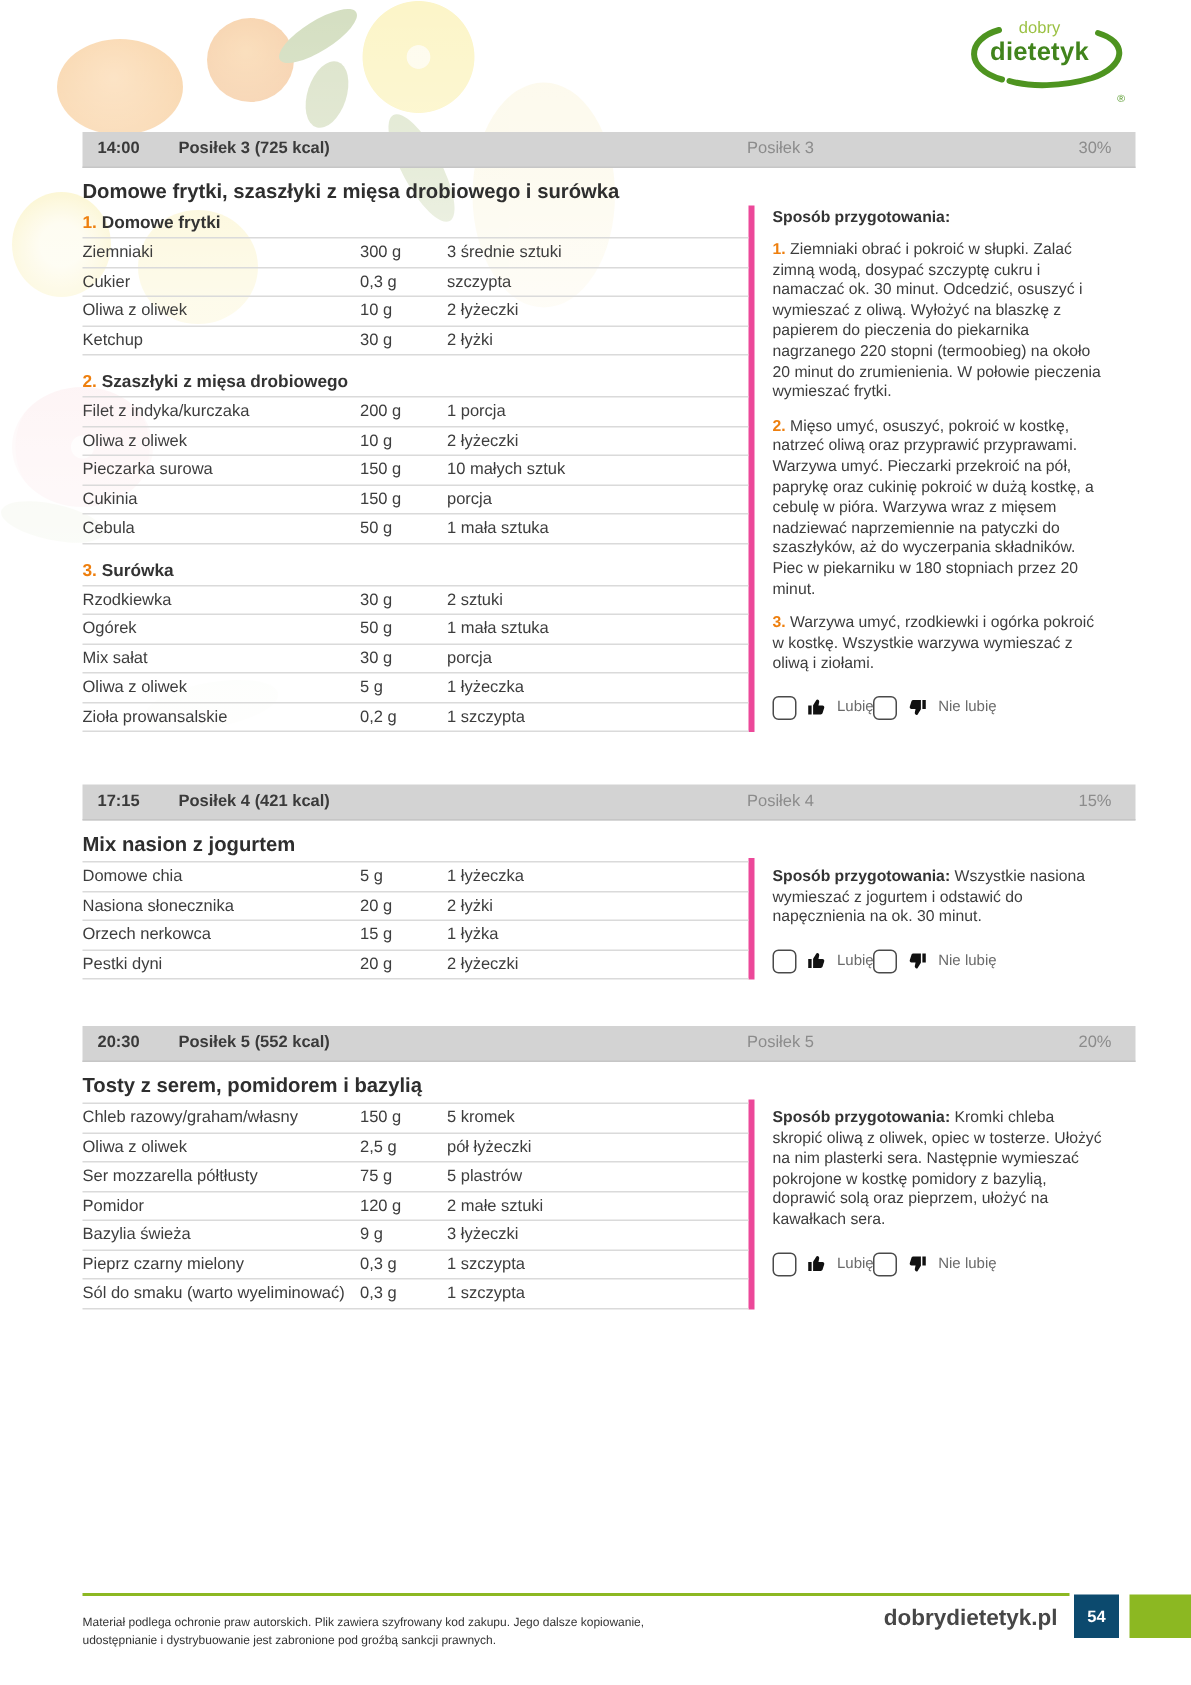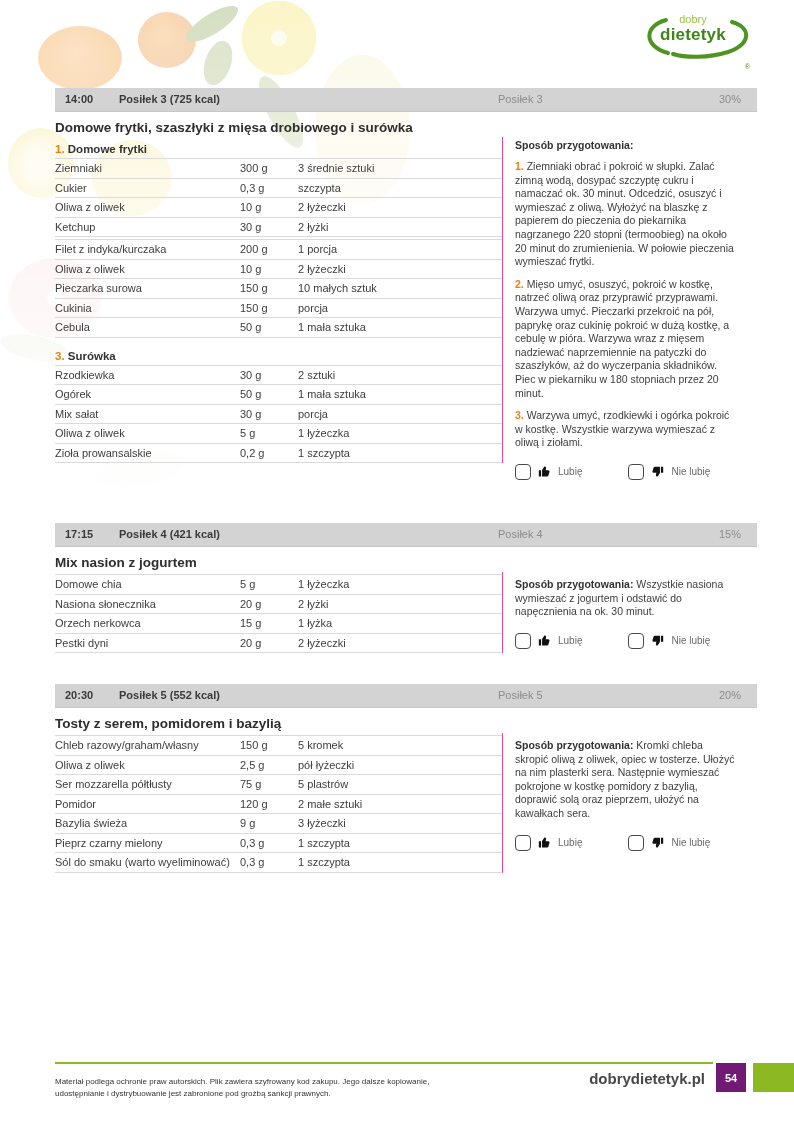--- a/index.html
+++ b/index.html
@@ -37,47 +37,47 @@
   .meal-2{top:523px;}
   .meal-3{top:684px;}
   .bar{position:relative;margin-left:55px;width:702px;height:24px;background:#d3d3d3;border-bottom:1px solid #c6c6c6;box-sizing:border-box;}
   .bar span{position:absolute;top:5px;font-size:11px;white-space:nowrap;}
   .bar-time{left:10px;font-weight:bold;color:#3a3a3a;}
   .bar-title{left:64px;font-weight:bold;color:#3a3a3a;}
   .bar-name{left:443px;color:#8c8c8c;}
   .bar-pct{right:16px;color:#8c8c8c;}
   .dish{margin:8px 0 0 55px;font-size:13.5px;font-weight:bold;color:#2e2e2e;}
   .meal-body{display:flex;margin-left:55px;margin-top:2px;align-items:flex-start;}
-  .col-left{width:448px;box-sizing:border-box;border-right:1px solid #ec4899;}
+  .col-left{width:448px;box-sizing:border-box;border-right:4px solid #ec4899;}
   .col-right{width:233px;box-sizing:border-box;padding-left:12px;padding-top:2px;}
   
   .sec{margin:6px 0 3px;font-size:11.5px;font-weight:bold;color:#333;}
   .num{color:#ee7f0e;font-weight:bold;}
   table.ing{width:100%;border-collapse:collapse;border-top:1px solid #dadada;margin-top:2px;}
   table.ing + .sec{margin-top:12px;}
   table.ing td{border-bottom:1px solid #dadada;padding:3px 0 3.5px;font-size:11px;color:#3d3d3d;vertical-align:middle;}
   td.nm{width:185px;padding-left:5px;}
   td.amt{width:58px;}
   td.msr{font-size:8.5px;color:#9d9d9d;}
   
   .prep-label{margin:0 0 2px;font-size:10.5px;font-weight:bold;color:#333;}
   .prep-step{margin:9px 0 0;font-size:10.5px;line-height:13.6px;color:#3d3d3d;}
   .prep-inline-label{font-weight:bold;color:#333;}
   
-  .like-row{display:flex;gap:46px;margin-top:14px;align-items:center;}
+  .like-row{display:flex;margin-top:14px;align-items:center;}
   .like-group{display:flex;align-items:center;gap:7px;cursor:pointer;}
   .checkbox{width:16px;height:16px;border:1.6px solid #4a4a4a;border-radius:4px;background:#fff;box-sizing:border-box;}
   .thumb{width:13px;height:13px;fill:#111;}
   .thumb.down{transform:rotate(180deg);}
   .like-label{font-size:10px;color:#6a6a6a;}
   
   .footer-line{position:absolute;left:55px;top:1062px;width:658px;height:2px;background:#8cb822;z-index:1;}
   .disclaimer{position:absolute;left:55px;top:1068px;width:392px;font-size:8px;line-height:1.55;color:#333;z-index:1;}
   .site{position:absolute;right:89px;top:1070px;font-size:15px;font-weight:bold;color:#474747;z-index:1;}
-  .page-box{position:absolute;left:716px;top:1063px;width:30px;height:29px;background:#701a75;color:#fff;font-size:11px;font-weight:bold;display:flex;align-items:center;justify-content:center;z-index:1;}
+  .page-box{position:absolute;left:716px;top:1063px;width:30px;height:29px;background:#0c4a6e;color:#fff;font-size:11px;font-weight:bold;display:flex;align-items:center;justify-content:center;z-index:1;}
   .edge-box{position:absolute;left:753px;top:1063px;width:41px;height:29px;background:#8cb822;z-index:1;}
 </style>
 </head>
 <body>
 
 <div class="backdrop" aria-hidden="true">
   <div class="fruits">
     <div class="fruit f-orange"></div>
     <div class="fruit f-mandarin"></div>
     <div class="leaf l1"></div>
@@ -133,20 +133,21 @@
                 <td class="amt">10 g</td>
                 <td class="msr">2 łyżeczki</td>
               </tr>
               <tr>
                 <td class="nm">Ketchup</td>
                 <td class="amt">30 g</td>
                 <td class="msr">2 łyżki</td>
               </tr>
             </tbody>
           </table>
+          <h3 class="sec"><span class="num">2.</span> <span>Szaszłyki z mięsa drobiowego</span></h3>
           <table class="ing">
             <tbody>
               <tr>
                 <td class="nm">Filet z indyka/kurczaka</td>
                 <td class="amt">200 g</td>
                 <td class="msr">1 porcja</td>
               </tr>
               <tr>
                 <td class="nm">Oliwa z oliwek</td>
                 <td class="amt">10 g</td>

